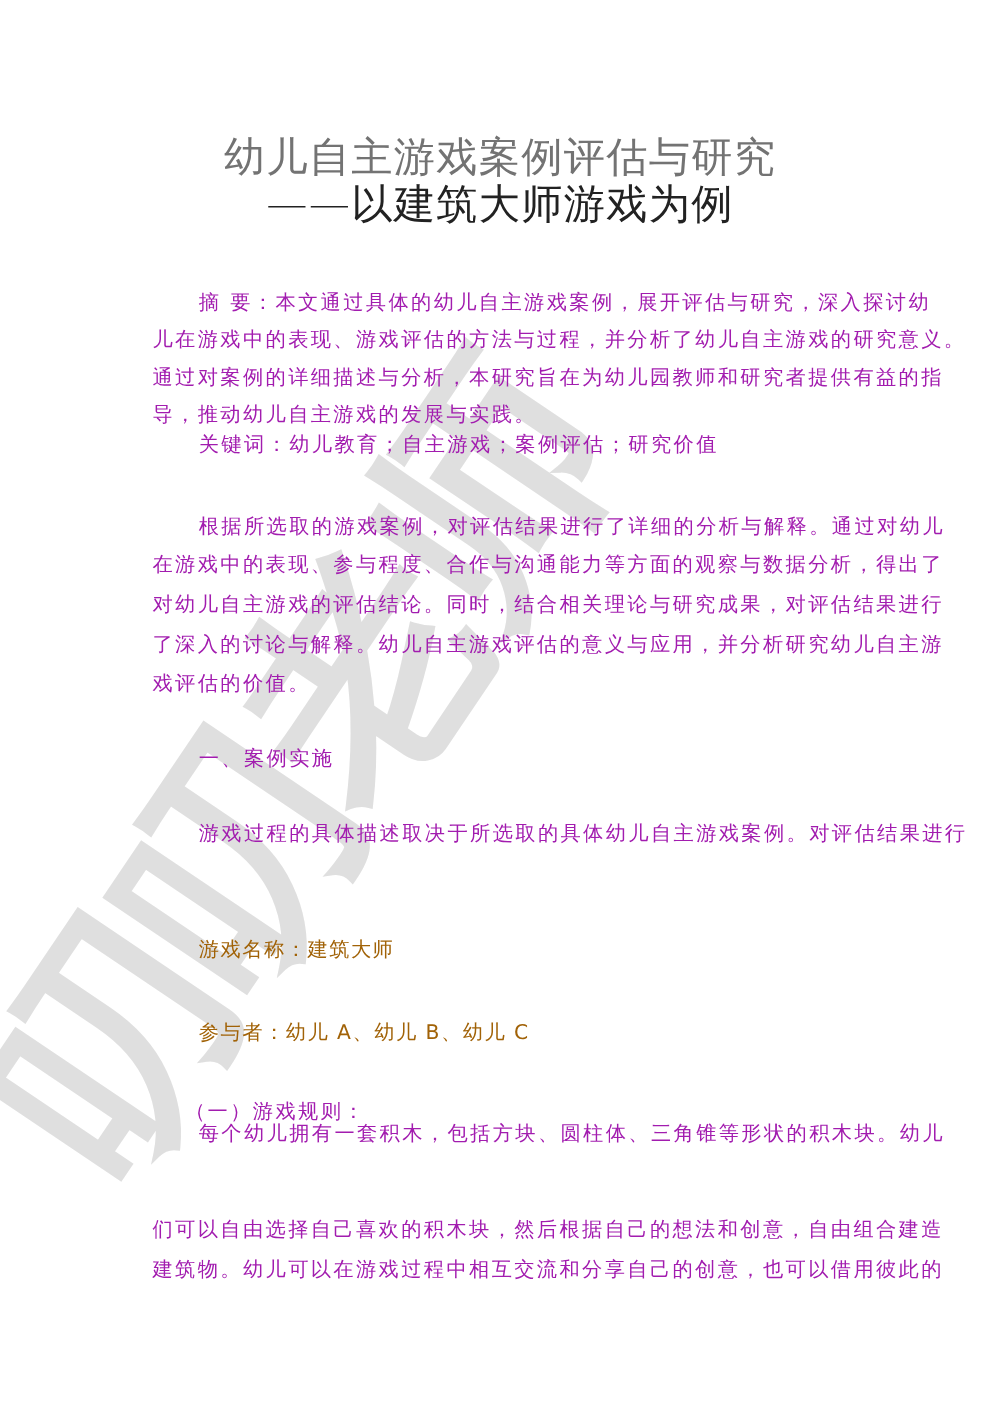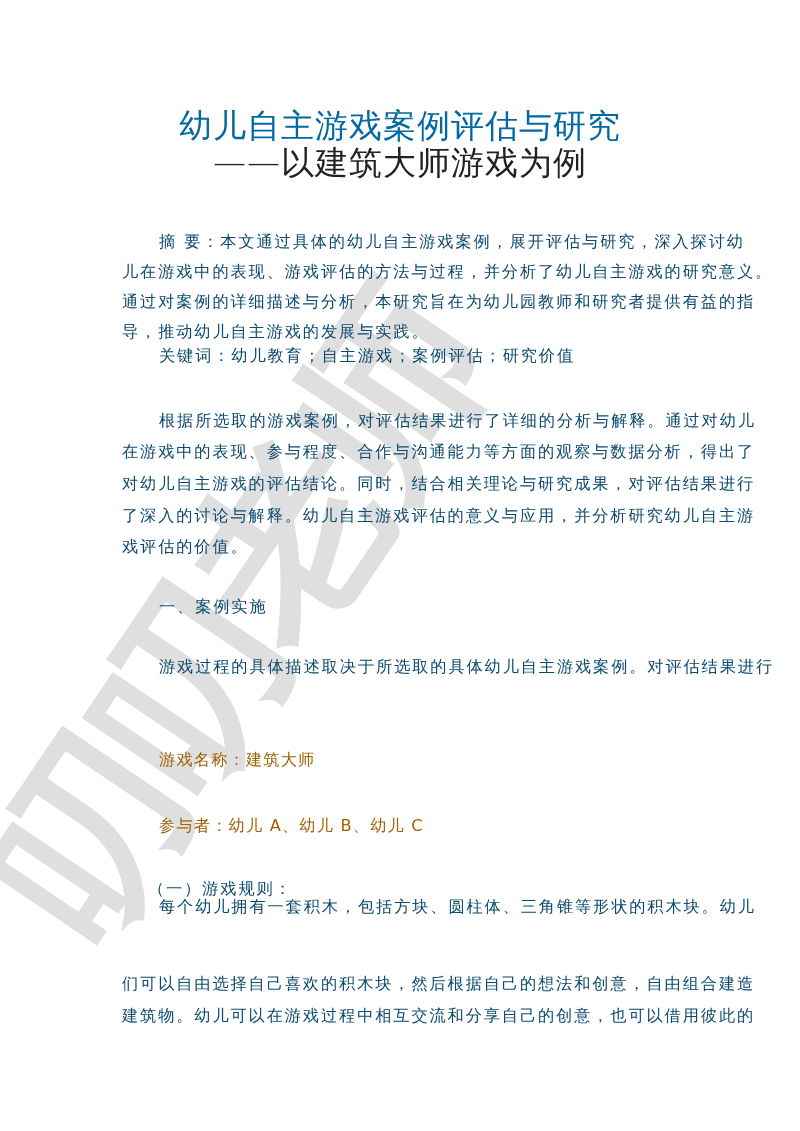--- a/index.html
+++ b/index.html
@@ -5,25 +5,25 @@
   html, body { margin:0; padding:0; }
   body { width:800px; height:1131px; background:#ffffff; position:relative; overflow:hidden;
          font-family:"DejaVu Serif","Liberation Serif",serif; color:#1a1a1a; }
   .page { position:absolute; left:0; top:0; width:800px; height:1131px; background:#fff; }
   .watermark { position:absolute; left:130px; top:330px; width:720px; height:200px;
                font-family:"DejaVu Sans","Liberation Sans",sans-serif; font-weight:bold;
                font-size:190px; line-height:200px; color:#dcdcdc; letter-spacing:-10px;
                transform-origin:0 0; transform:rotate(-56deg) translate(-540px, 150px);
                white-space:nowrap; z-index:0; pointer-events:none; opacity:0.9; }
   .title { position:absolute; left:0; width:800px; text-align:center; z-index:2;
-           font-family:"DejaVu Sans","Liberation Sans",sans-serif; color:#0369a1; }
+           font-family:"DejaVu Sans","Liberation Sans",sans-serif; color:#737373; }
   .t1 { top:104px; font-size:33px; line-height:44px; letter-spacing:1px; }
   .t2 { top:141px; font-size:33px; line-height:44px; letter-spacing:1px; font-weight:300; color:#222; }
   .line { position:absolute; left:122px; width:560px; font-size:16.2px; line-height:22px;
-          white-space:nowrap; z-index:2; letter-spacing:1.9px; color:#0c4a6e; }
+          white-space:nowrap; z-index:2; letter-spacing:1.9px; color:#a21caf; }
   .indent { left:159px; width:523px; }
   .sans { font-family:"DejaVu Sans","Liberation Sans",sans-serif; color:#a16207; letter-spacing:1.2px; }
   .just { text-align:justify; text-align-last:justify; }
 </style>
 </head>
 <body>
 
 <div class="page">
 
   <div class="watermark">叨叨老师</div>

